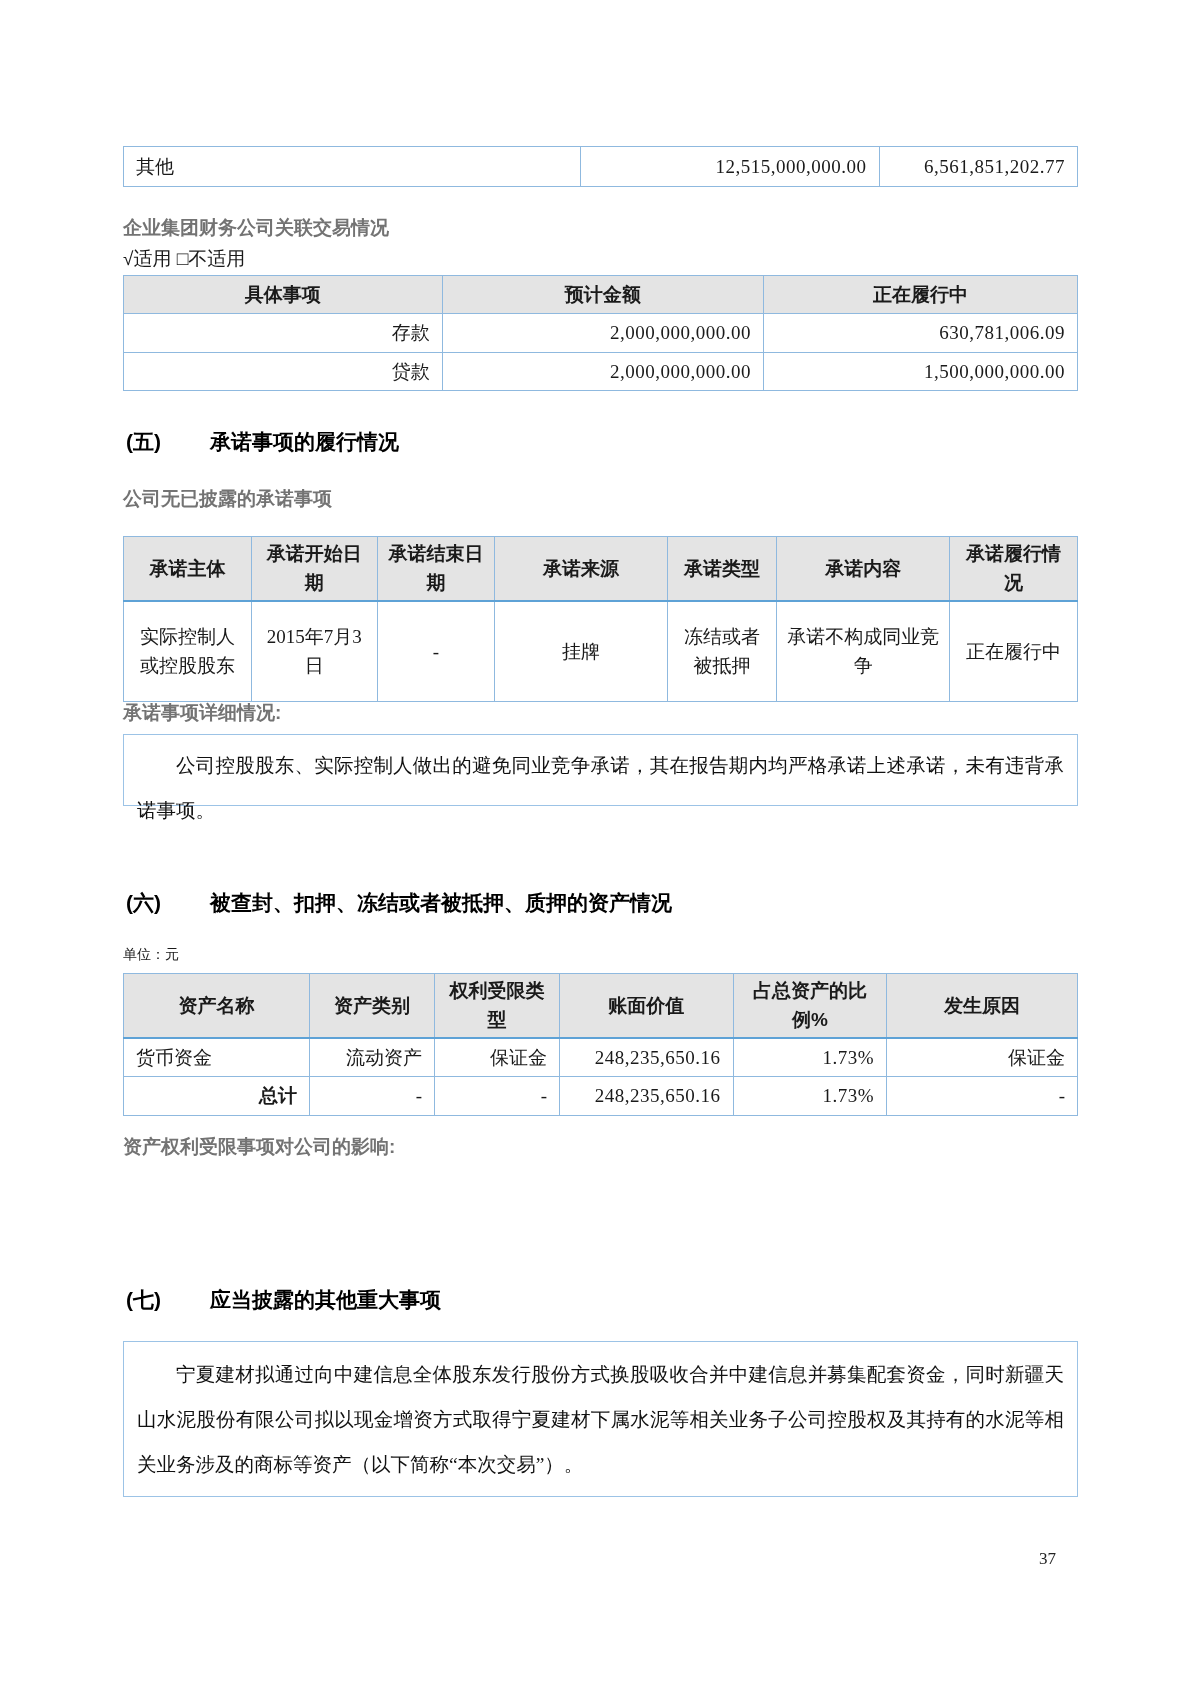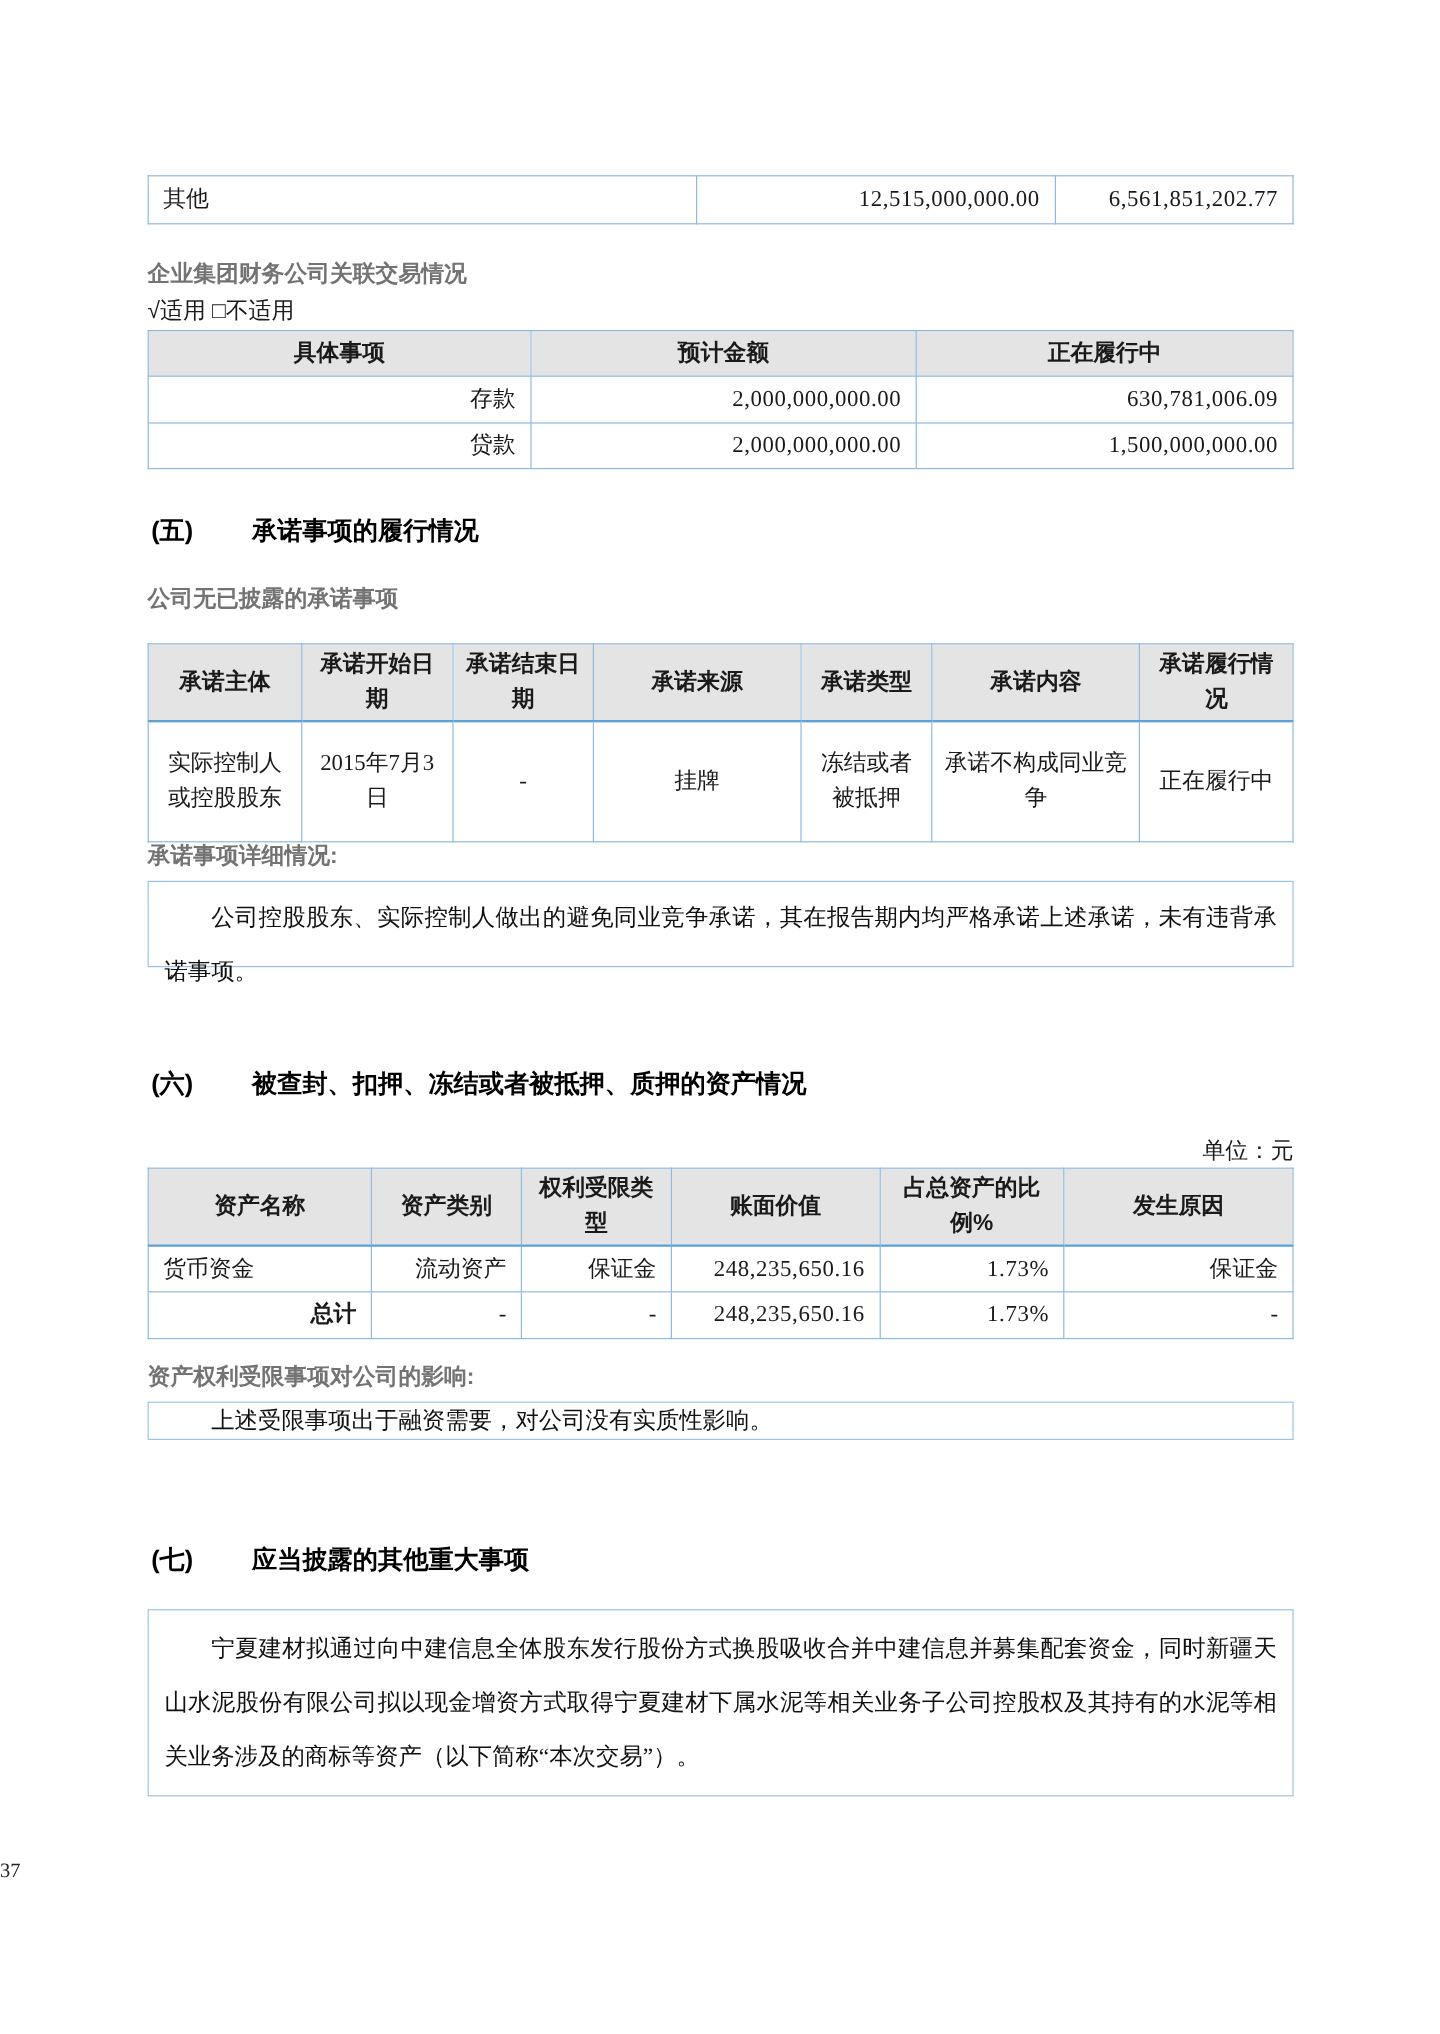--- a/index.html
+++ b/index.html
@@ -36,35 +36,35 @@
   .h-sub{
     position:absolute;left:123px;width:955px;
     font-family:"Liberation Sans","DejaVu Sans",sans-serif;
     font-weight:bold;font-size:19px;color:#737373;
   }
   .plain{
     position:absolute;left:123px;width:955px;font-size:19px;
     font-family:"Liberation Sans","DejaVu Sans",sans-serif;
   }
   .unit{
-    position:absolute;left:123px;width:955px;text-align:right;font-size:19px;
+    position:absolute;left:123px;width:955px;font-size:14px;
   }
   
   .tbox{
     position:absolute;left:123px;width:955px;box-sizing:border-box;
     border:1.5px solid #9cc3e6;
     font-size:19.5px;color:#111;
     padding:8px 13px 0 13px;
   }
   .tbox p{
     margin:0;text-indent:2em;line-height:45px;
     text-align:justify;text-justify:inter-ideograph;
   }
   .pageno{
-    position:absolute;left:0;width:1056px;text-align:left;font-size:17px;color:#222;
+    position:absolute;left:0;width:1056px;text-align:right;font-size:17px;color:#222;
   }
   
   #t-top      {top:146px;}
   #t-top td   {height:31px;}
   #h-finance  {top:215px;}
   #applicable {top:246px;font-size:19px;}
   #t-finance  {top:275px;}
   #t-finance th{height:27px;border-bottom:1.5px solid #8fb9df;}
   #t-finance td{height:27px;}
   #h-sec5     {top:428px;}
@@ -220,23 +220,20 @@
         <td class="c">-</td>
         <td class="c">-</td>
         <td class="r">248,235,650.16</td>
         <td class="r">1.73%</td>
         <td class="c">-</td>
       </tr>
     </tbody>
   </table>
 
   <div class="h-sub" id="h-impact">资产权利受限事项对公司的影响:</div>
-  <div class="tbox" id="box-impact">
-    <p>上述受限事项出于融资需要，对公司没有实质性影响。</p>
-  </div>
 
   <div class="h-sec" id="h-sec7">
     <span class="num">(七)</span>
     <span>应当披露的其他重大事项</span>
   </div>
   <div class="tbox" id="box-major">
     <p>宁夏建材拟通过向中建信息全体股东发行股份方式换股吸收合并中建信息并募集配套资金，同时新疆天山水泥股份有限公司拟以现金增资方式取得宁夏建材下属水泥等相关业务子公司控股权及其持有的水泥等相关业务涉及的商标等资产（以下简称“本次交易”）。</p>
   </div>
 
   <div class="pageno" id="pageno">37</div>

